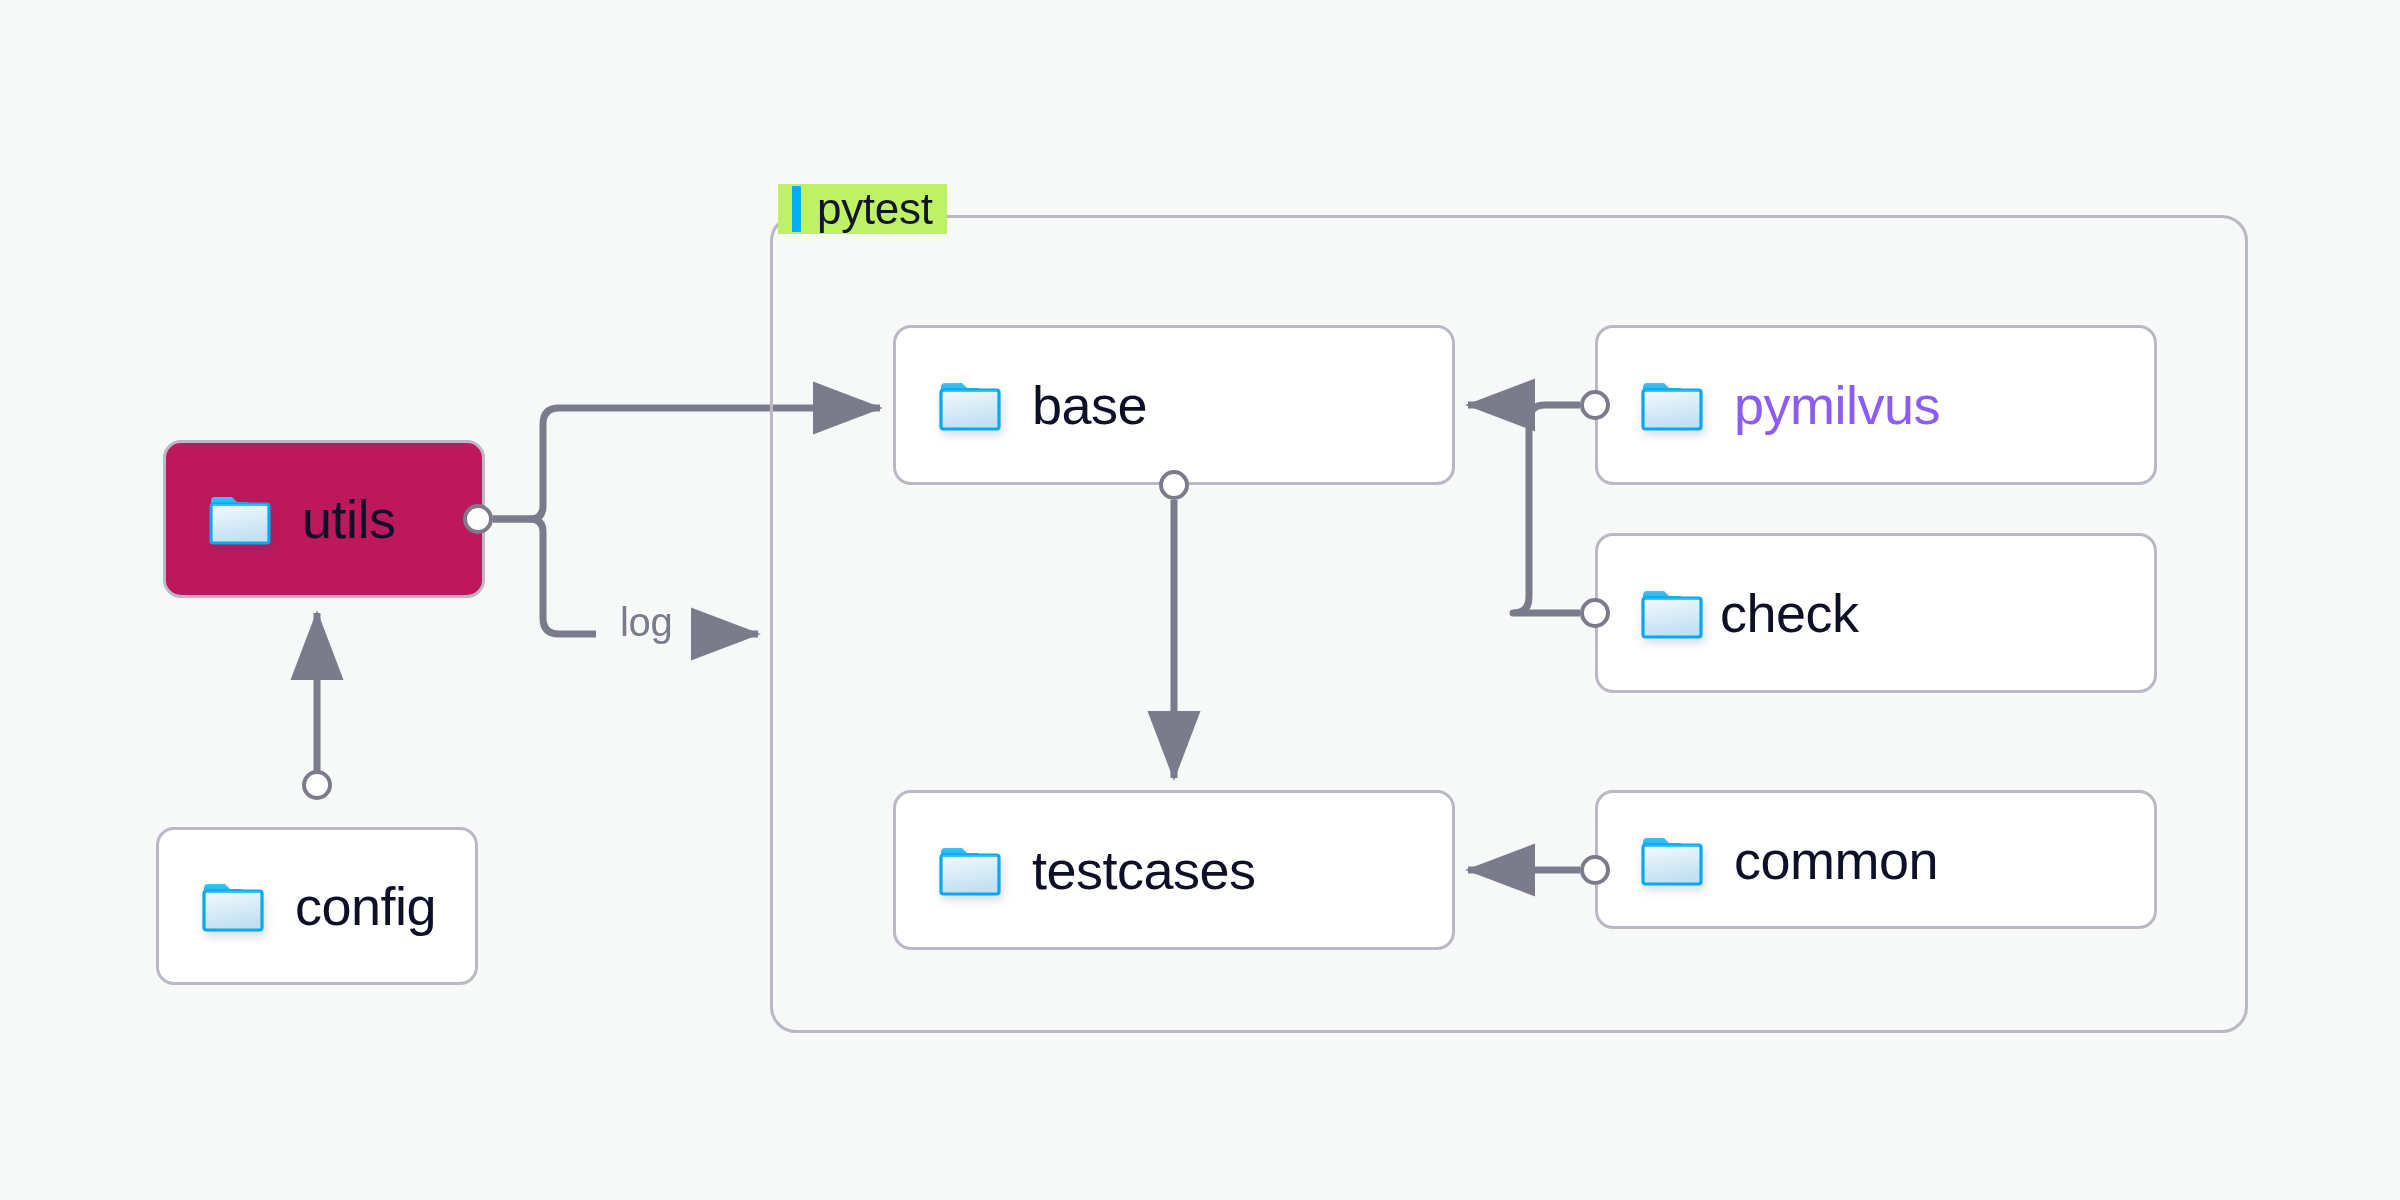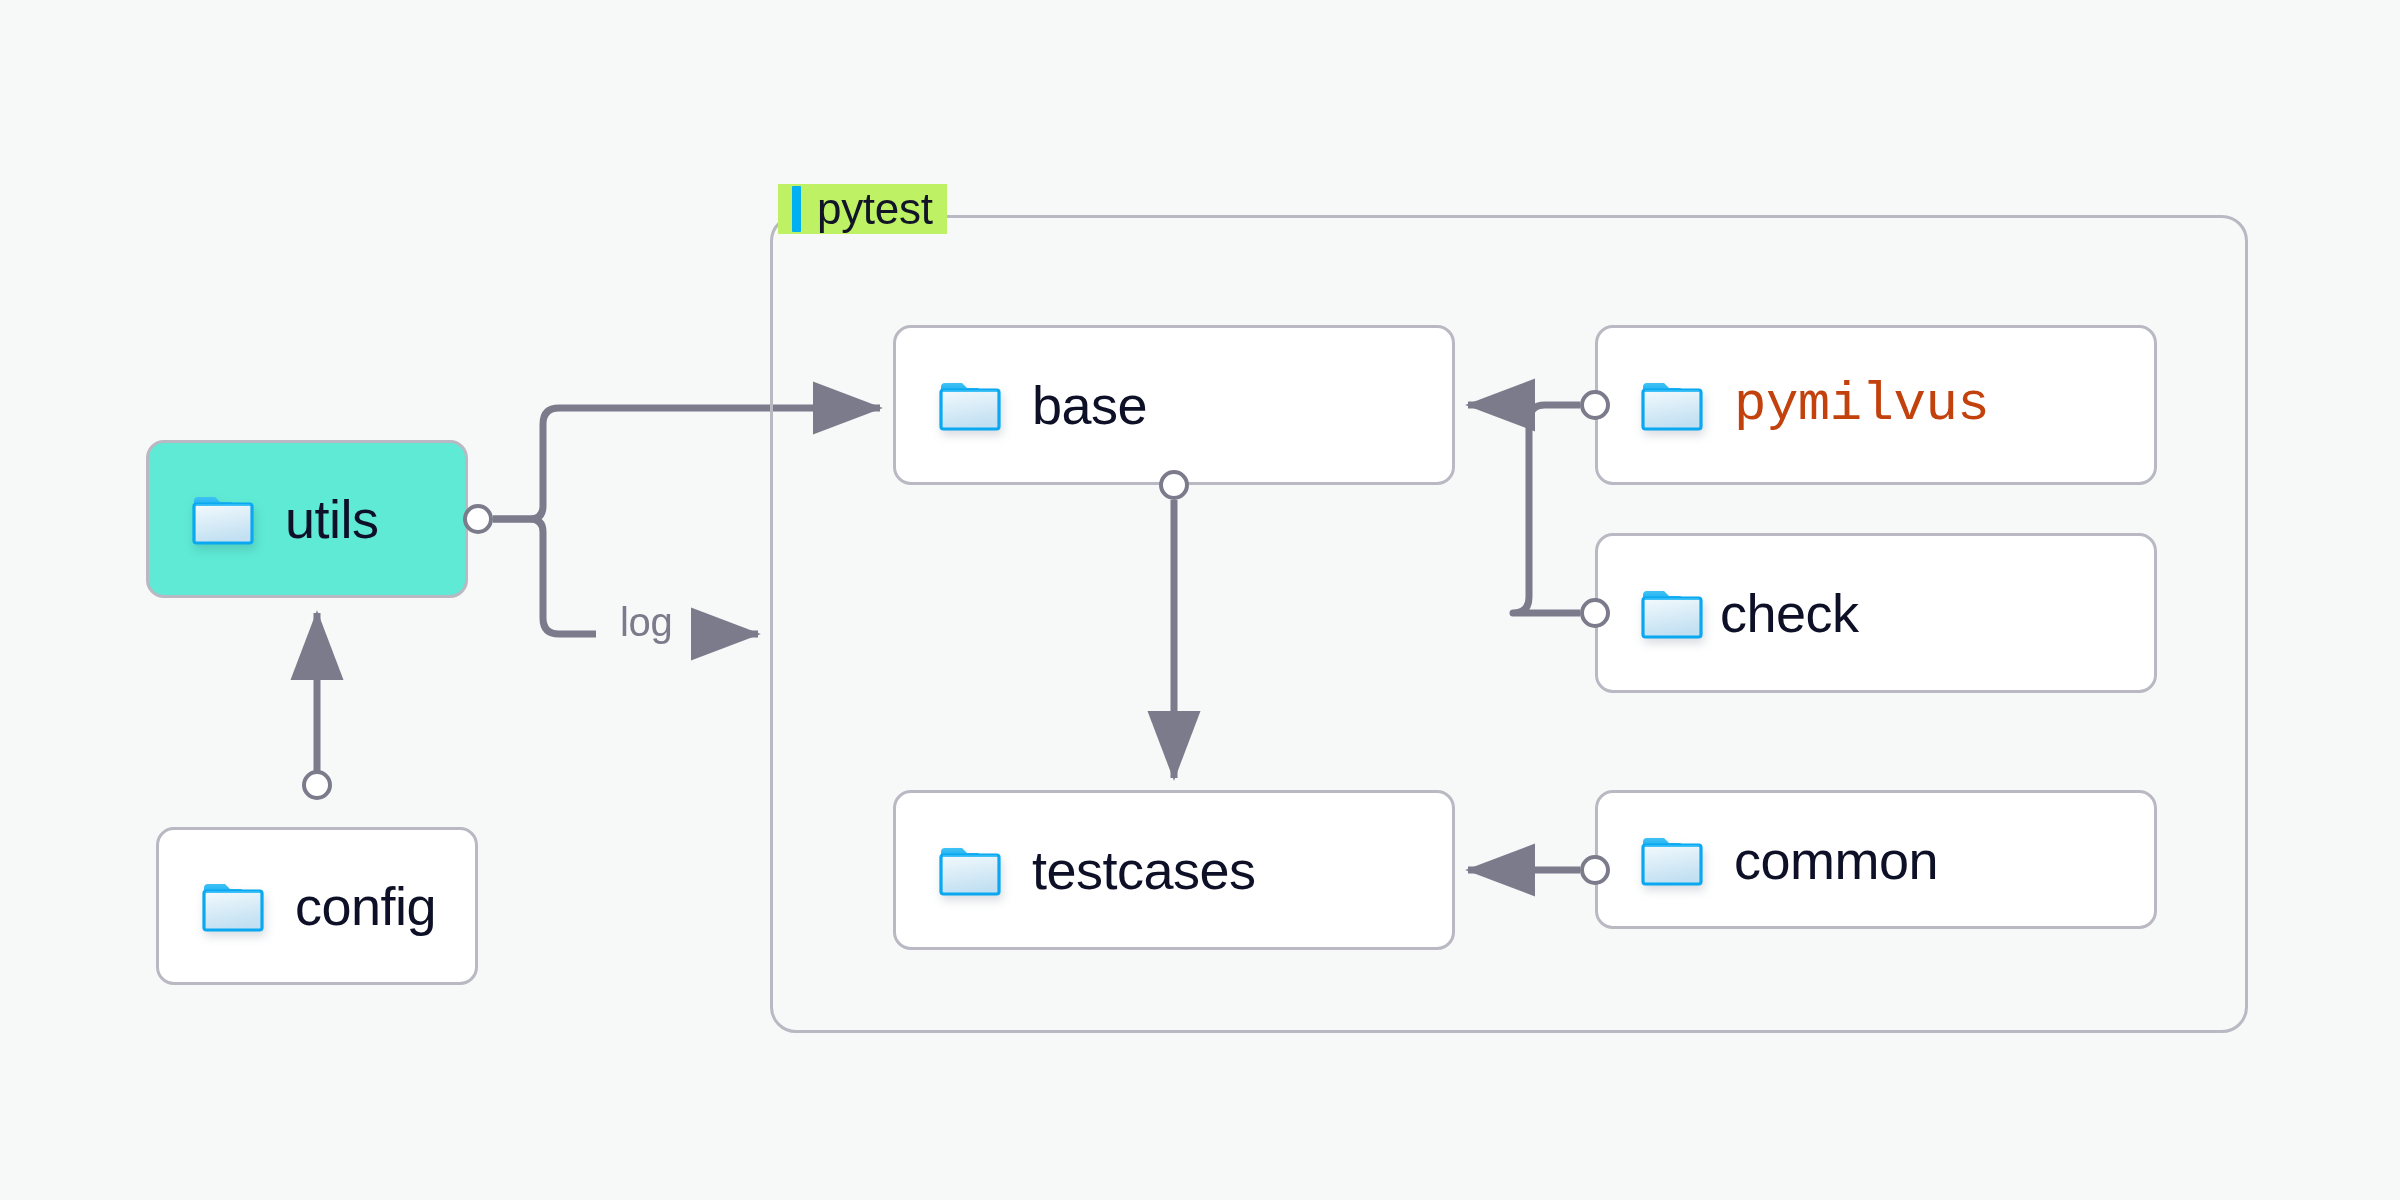--- a/index.html
+++ b/index.html
@@ -147,21 +147,21 @@
 
   <div class="group-box" id="group-box" style="left: 770px; top: 215px; width: 1478px; height: 818px; border-color: rgb(185, 184, 195);"></div>
   <div class="group-label-wrap" id="group-label-wrap" style="left: 778px; top: 184px;">
     <span class="group-accent" style="background: rgb(0, 176, 240);"></span>
     <span class="group-label">pytest</span>
   </div>
 
   <div class="edge-label" id="edge-label-log" style="left: 610px; top: 600px; color: rgb(123, 123, 139);">log</div>
 
   <div id="node-layer">
-      <div class="node" style="left: 146px; top: 440px; width: 322px; height: 158px; border-color: rgb(185, 184, 195); background: #5eead4; text-align: center;">
+      <div class="node" style="left: 163px; top: 440px; width: 322px; height: 158px; border-color: rgb(185, 184, 195); background: #be185d; text-align: center;">
         <span class="folder-icon">
           <svg viewBox="0 0 64 54" width="64" height="54" aria-hidden="true">
             <path d="M3 9 a4 4 0 0 1 4-4 h17 l5 5 h10 a3 3 0 0 1 3 3 v5 h-39 z" fill="url(#folderTabGrad)"></path>
             <rect x="3" y="12" width="58" height="39" rx="2.5" ry="2.5" fill="url(#folderGrad)" stroke="#0aa8f0" stroke-width="3.2"></rect>
             <path d="M5 13 h54" stroke="#35bdf6" stroke-width="2" fill="none" opacity="0.85"></path>
           </svg>
         </span>
         <span class="node-label" style="color: rgb(13, 16, 38);">utils</span>
       </div>
       <div class="node" style="left: 156px; top: 827px; width: 322px; height: 158px; border-color: rgb(185, 184, 195); background: rgb(255, 255, 255);">
@@ -195,21 +195,21 @@
         <span class="node-label" style="color: rgb(13, 16, 38);">testcases</span>
       </div>
       <div class="node" style="left: 1595px; top: 325px; width: 562px; height: 160px; border-color: rgb(185, 184, 195); background: rgb(255, 255, 255);">
         <span class="folder-icon">
           <svg viewBox="0 0 64 54" width="64" height="54" aria-hidden="true">
             <path d="M3 9 a4 4 0 0 1 4-4 h17 l5 5 h10 a3 3 0 0 1 3 3 v5 h-39 z" fill="url(#folderTabGrad)"></path>
             <rect x="3" y="12" width="58" height="39" rx="2.5" ry="2.5" fill="url(#folderGrad)" stroke="#0aa8f0" stroke-width="3.2"></rect>
             <path d="M5 13 h54" stroke="#35bdf6" stroke-width="2" fill="none" opacity="0.85"></path>
           </svg>
         </span>
-        <span class="node-label" style="color: #c2410c; font-family: Liberation Mono, monospace;">pymilvus</span>
+        <span class="node-label" style="color: #8b5cf6;">pymilvus</span>
       </div>
       <div class="node" style="left: 1595px; top: 533px; width: 562px; height: 160px; border-color: rgb(185, 184, 195); background: rgb(255, 255, 255); gap: 16px;">
         <span class="folder-icon">
           <svg viewBox="0 0 64 54" width="64" height="54" aria-hidden="true">
             <path d="M3 9 a4 4 0 0 1 4-4 h17 l5 5 h10 a3 3 0 0 1 3 3 v5 h-39 z" fill="url(#folderTabGrad)"></path>
             <rect x="3" y="12" width="58" height="39" rx="2.5" ry="2.5" fill="url(#folderGrad)" stroke="#0aa8f0" stroke-width="3.2"></rect>
             <path d="M5 13 h54" stroke="#35bdf6" stroke-width="2" fill="none" opacity="0.85"></path>
           </svg>
         </span>
         <span class="node-label" style="color: rgb(13, 16, 38);">check</span>

